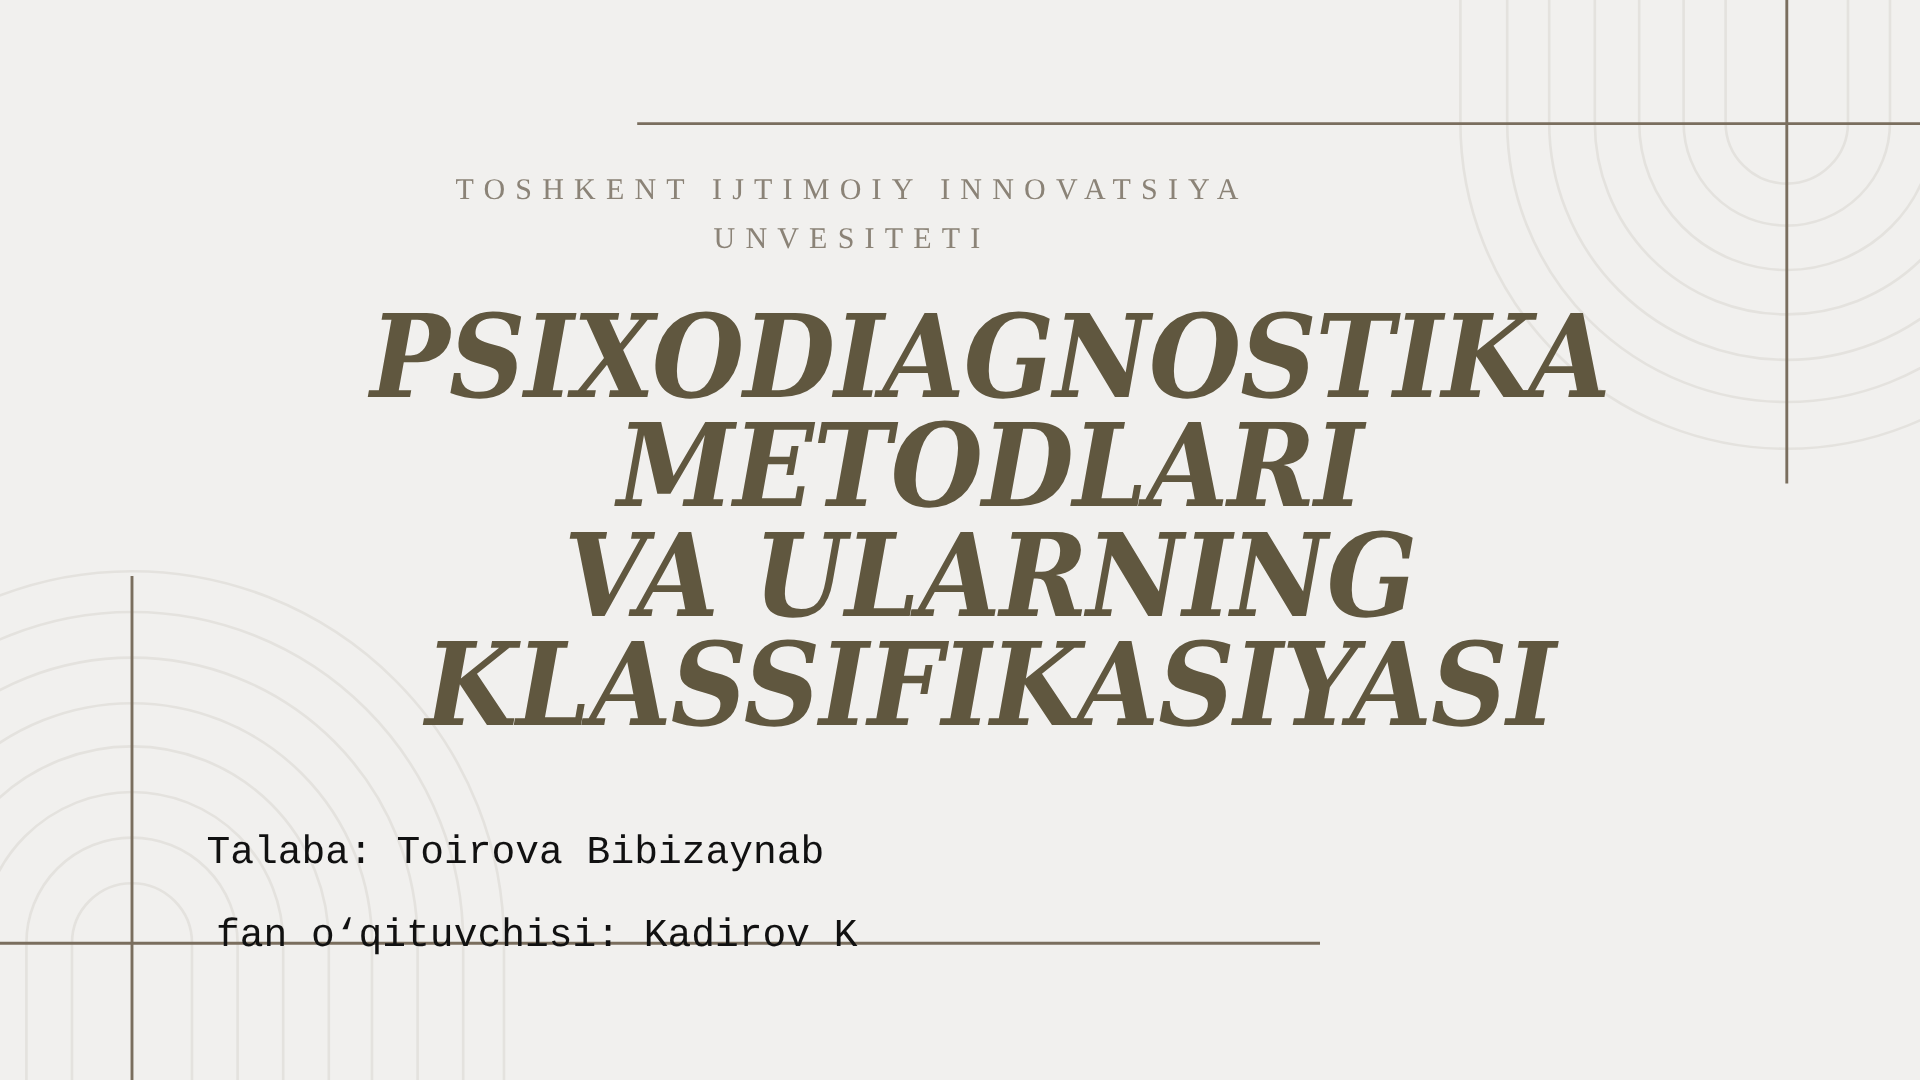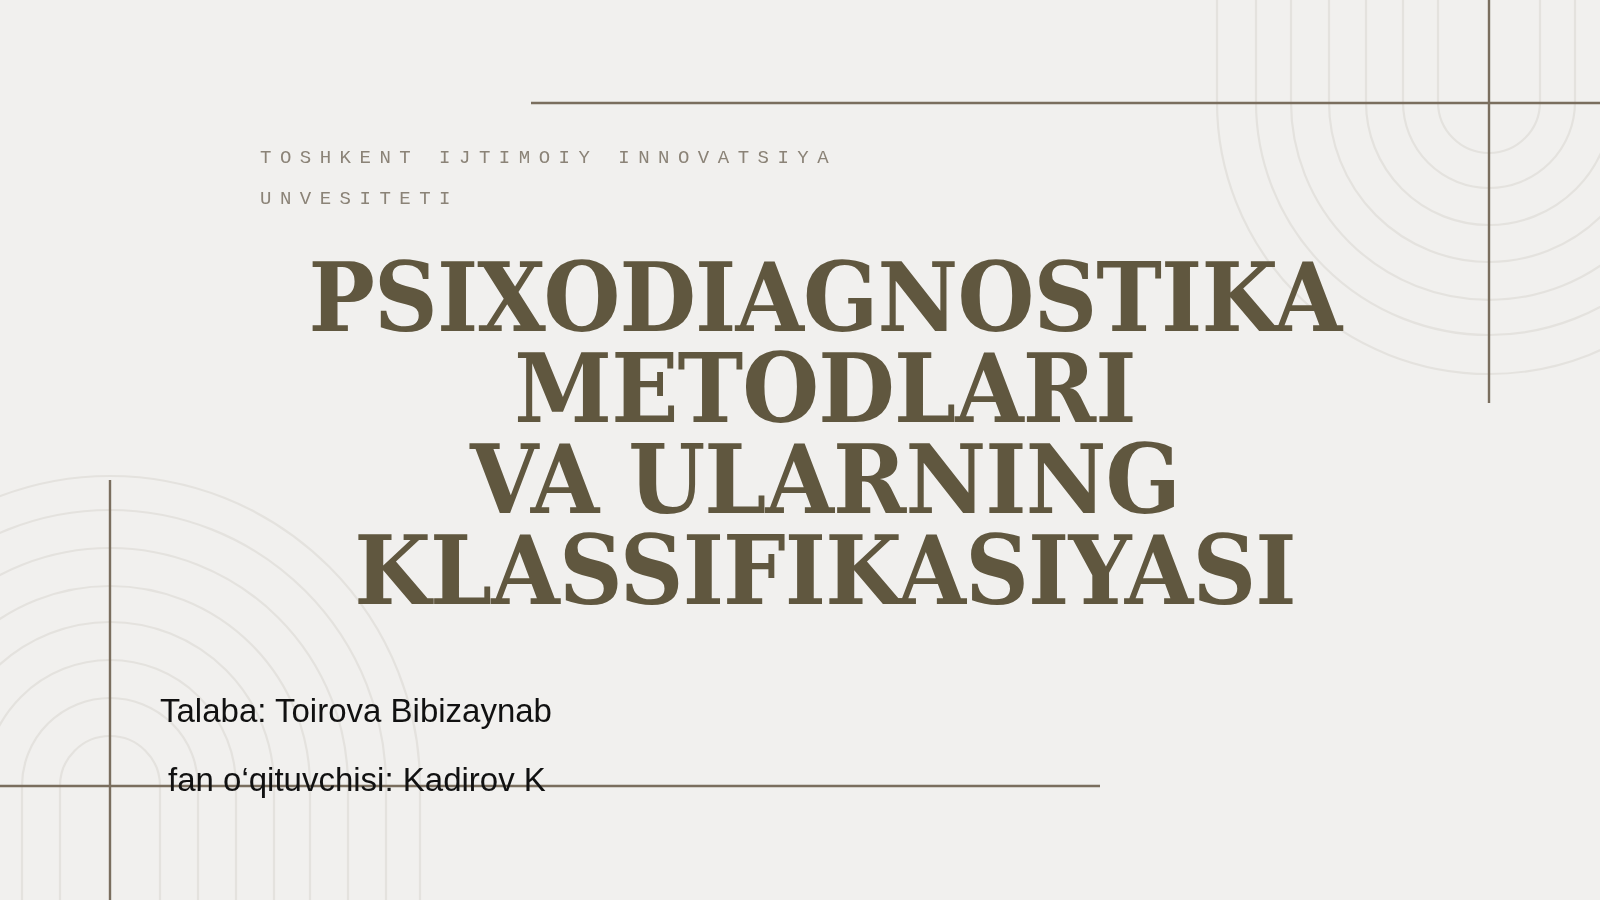--- a/index.html
+++ b/index.html
@@ -34,56 +34,58 @@
   #content {
     position: absolute;
     inset: 0;
   }
 
   .institution {
     position: absolute;
     left: 260px;
     top: 138px;
     width: 900px;
-    font-family: Liberation Mono, monospace;
-    font-size: 19px;
+    text-align: center;
+    font-family: Liberation Serif, serif;
+    font-size: 25px;
     font-weight: 400;
     letter-spacing: 8.5px;
     line-height: 41px;
     color: #8B8377;
     white-space: pre-line;
   }
 
   .title-block {
     position: absolute;
     left: 180px;
     top: 252px;
     width: 1290px;
     text-align: center;
+    font-style: italic;
   }
 
   .title-line {
     display: block;
     font-family: "DejaVu Serif", "Liberation Serif", serif;
     font-weight: 700;
     font-size: 96px;
     line-height: 91px;
     letter-spacing: -1px;
     color: #605739;
     color: #60573F;
     transform: scaleX(0.92);
     transform-origin: center;
     white-space: nowrap;
   }
 
   .byline {
     position: absolute;
-    left: 160px;
+    left: 172px;
     top: 690px;
-    font-family: Liberation Sans, sans-serif;
+    font-family: Liberation Mono, monospace;
     font-size: 33px;
     line-height: 41px;
     color: #111111;
     letter-spacing: 0px;
   }
   .byline .line2 {
     display: block;
     padding-left: 8px;
     margin-top: 28px;
   }

